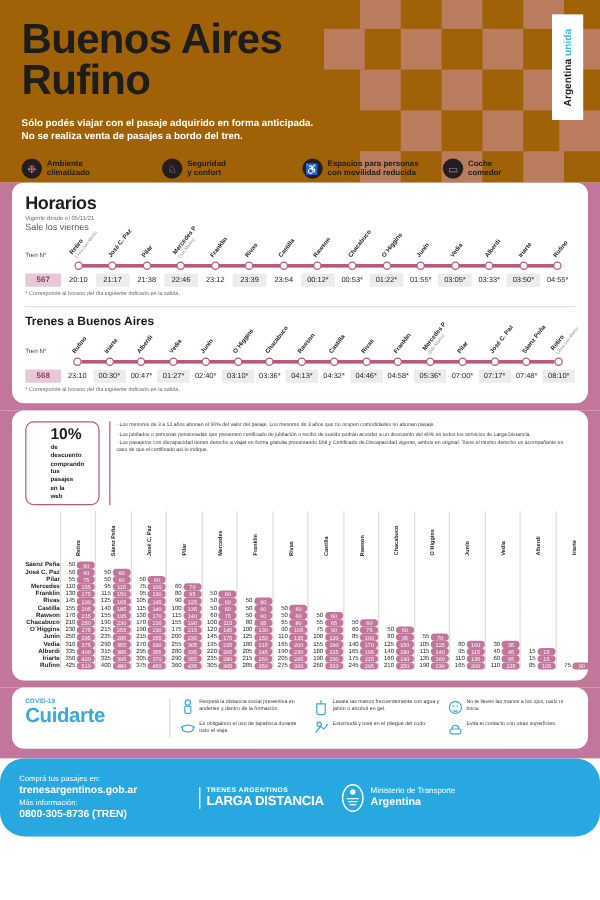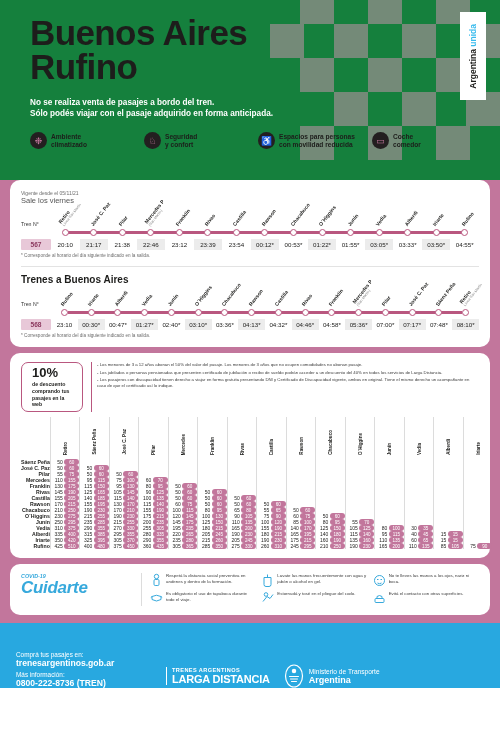--- a/index.html
+++ b/index.html
@@ -6,23 +6,23 @@
   body {
     width: 500px; height: 750px;
     font-family: "Liberation Sans", sans-serif;
     background: #ffffff;
     overflow: hidden;
   }
 
   
   .hero {
     position: relative;
-    background: #15803d;
-    padding: 16px 18px 8px 30px;
-    height: 180px;
+    background: #a16207;
+    padding: 16px 18px 8px 18px;
+    height: 152px;
     overflow: hidden;
   }
   .hero-deco { position:absolute; top:-10px; right:0; width:230px; height:200px; opacity:.5; }
   .hero h1 {
     position: relative;
     font-size: 35px;
     line-height: 0.98;
     color: #1d1d1b;
     font-weight: bold;
     letter-spacing: -0.6px;
@@ -97,21 +97,21 @@
   .times .tcells { flex:1; display:flex; }
   .times .tc { flex:1; text-align:center; font-size:6.2px; color:#1d1d1b; padding:2px 0; }
   .times .tc.alt { background:#ececec; }
   .foot-note { font-size:4.6px; color:#6d6d6d; margin-top:3px; }
   .divider { height:1px; background:#e3e3e3; margin:8px 0 0 0; }
 
   
   .tar-head { display:flex; gap:8px; }
   .tar-left { width:95px; flex:none; }
   .disc {
-    border:1px solid #b9577f; border-radius:7px; padding:3px 10px; width:62px; flex:none;
+    border:1px solid #b9577f; border-radius:7px; padding:3px 20px; width:62px; flex:none;
   }
   .disc b { font-size:13px; color:#1d1d1b; font-weight:bold; display:block; line-height:1;}
   .disc p { font-size:5.2px; font-weight:bold; color:#1d1d1b; line-height:1.3; margin-top:2px;}
   .bullets { flex:1; border-left:1px solid #b9577f; padding-left:5px; }
   .bullets li { font-size:4.3px; color:#3a3a3a; line-height:1.42; list-style:none; margin-bottom:1.5px;}
   .bullets li::before { content:"- "; }
   .legend { display:flex; gap:4px; margin-top:5px; }
   .lg { font-size:6.2px; font-weight:bold; padding:2px 7px; border-radius:7px; }
   .lg.pri { background:#ebebeb; color:#3a3a3a; }
   .lg.pul { background:#c2769c; color:#fff; }
@@ -122,30 +122,30 @@
   .fh span { writing-mode:vertical-rl; transform:rotate(180deg); font-size:4.6px; font-weight:bold; color:#1d1d1b; white-space:nowrap; display:inline-block; padding-bottom:2px;}
   .rl { font-size:5.2px; font-weight:bold; color:#1d1d1b; text-align:right; padding-right:3px; white-space:nowrap; }
   .cell { border-left:1px solid #dcdcdc; padding:0.6px 1px; }
   .pair { display:flex; gap:1.5px; align-items:center; justify-content:flex-start; }
   .p1 { font-size:5px; color:#1d1d1b; width:12px; text-align:right; }
   .p2 { font-size:4.6px; color:#fff; background:#c2769c; border-radius:5px; padding:0.5px 3px; min-width:15px; text-align:center;}
   .blank { border-left:1px solid #dcdcdc; }
 
   
   .covid { display:flex; align-items:stretch; }
-  .covid-l { width:120px; flex:none; padding-right:8px;font-style:italic; }
+  .covid-l { width:120px; flex:none; padding-right:8px; }
   .covid-l .tag { font-size:5.4px; font-weight:bold; color:#37a9dc; }
   .covid-l h3 { font-size:17px; color:#37a9dc; font-weight:bold; line-height:1.05; letter-spacing:-0.3px;}
   .covid-r { flex:1; border-left:1px solid #dcdcdc; padding-left:8px; display:grid; grid-template-columns:repeat(3,1fr); gap:3px 5px; }
   .cadv { display:flex; gap:3px; align-items:flex-start; }
   .cadv .ci { width:13px; height:15px; flex:none; }
   .cadv .ct { font-size:4.4px; color:#3a3a3a; line-height:1.4; }
 
   
-  .footer { background:#28a8e0; height:65px; display:flex; align-items:flex-end; padding:0 16px; }
+  .footer { background:#28a8e0; height:65px; display:flex; align-items:center; padding:0 16px;border-radius:20px; }
   .f1 { flex:none; width:150px; color:#fff; }
   .f1 .s { font-size:6.4px; }
   .f1 .b { font-size:8.6px; font-weight:bold; }
   .f2 { flex:1; display:flex; align-items:center; gap:14px; }
   .ta { border-left:1.5px solid #fff; padding-left:5px; color:#fff; }
   .ta .t1 { font-size:5.6px; font-weight:bold; letter-spacing:.4px; }
   .ta .t2 { font-size:11px; font-weight:bold; letter-spacing:-0.2px; }
   .mt { display:flex; align-items:center; gap:5px; color:#fff; }
   .mt .shield { width:20px; height:24px; flex:none; }
   .mt .m1 { font-size:6.6px; }
@@ -179,22 +179,22 @@
   <div class="arg-unida">
     <span><span>Argentina </span><i>unida</i></span>
   </div>
 
   <h1>
     <span>Buenos Aires</span><br>
     <span>Rufino</span>
   </h1>
 
   <div class="sub">
+    <div>Sólo podés viajar con el pasaje adquirido en forma anticipada.</div>
     <div>No se realiza venta de pasajes a bordo del tren.</div>
-    <div>Sólo podés viajar con el pasaje adquirido en forma anticipada.</div>
   </div>
 
   <div class="amen-row">
     <div class="amen">
       <div class="ic">❉</div>
       <div class="tx"><span>Ambiente</span><br><span>climatizado</span></div>
     </div>
     <div class="amen">
       <div class="ic">♘</div>
       <div class="tx"><span>Seguridad</span><br><span>y confort</span></div>
@@ -205,20 +205,21 @@
     </div>
     <div class="amen">
       <div class="ic">▭</div>
       <div class="tx"><span>Coche</span><br><span>comedor</span></div>
     </div>
   </div>
 </div>
 
 <div class="band">
   <div class="card">
+    <div class="sec-title">Horarios</div>
     <div class="sec-note">Vigente desde el 05/11/21</div>
 
     <div class="sub-note">Sale los viernes</div>
     <div class="tl">
       <div class="tl-grid">
         <div class="tl-lead">Tren N°</div>
         <div class="tl-stops" id="out-stops">
             <div class="tl-line"></div>
             <div class="stop">
               <div class="lbl">Retiro<em>Línea San Martín</em></div>
@@ -1379,21 +1380,21 @@
         </div>
       </div>
   </div>
 </div>
 
 <div class="footer">
   <div class="f1">
     <div class="s">Comprá tus pasajes en:</div>
     <div class="b">trenesargentinos.gob.ar</div>
     <div class="s" style="margin-top:3px;">Más información:</div>
-    <div class="b">0800-222-8736 (TREN)</div>
+    <div class="b">0800-305-8736 (TREN)</div>
   </div>
   <div class="f2">
     <div class="ta">
       <div class="t1">TRENES ARGENTINOS</div>
       <div class="t2">LARGA DISTANCIA</div>
     </div>
     <div class="mt">
       <svg class="shield" viewBox="0 0 40 48">
         <ellipse cx="20" cy="24" rx="17" ry="22" fill="none" stroke="#fff" stroke-width="2.4"></ellipse>
         <circle cx="20" cy="14" r="4.5" fill="#fff"></circle>

